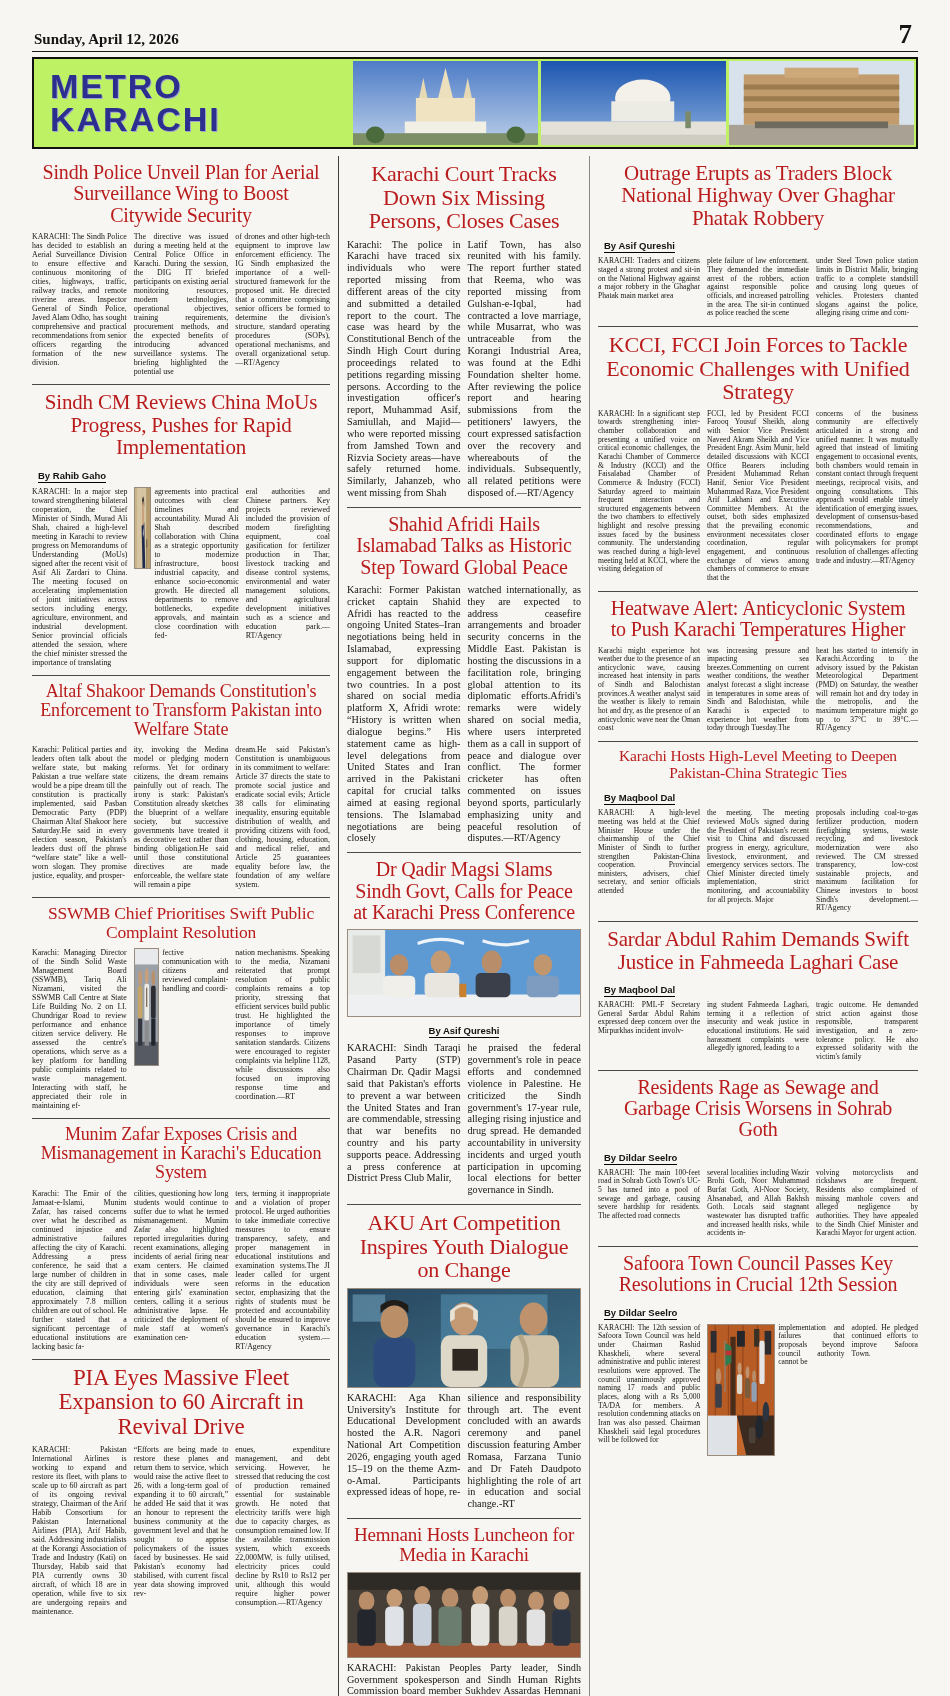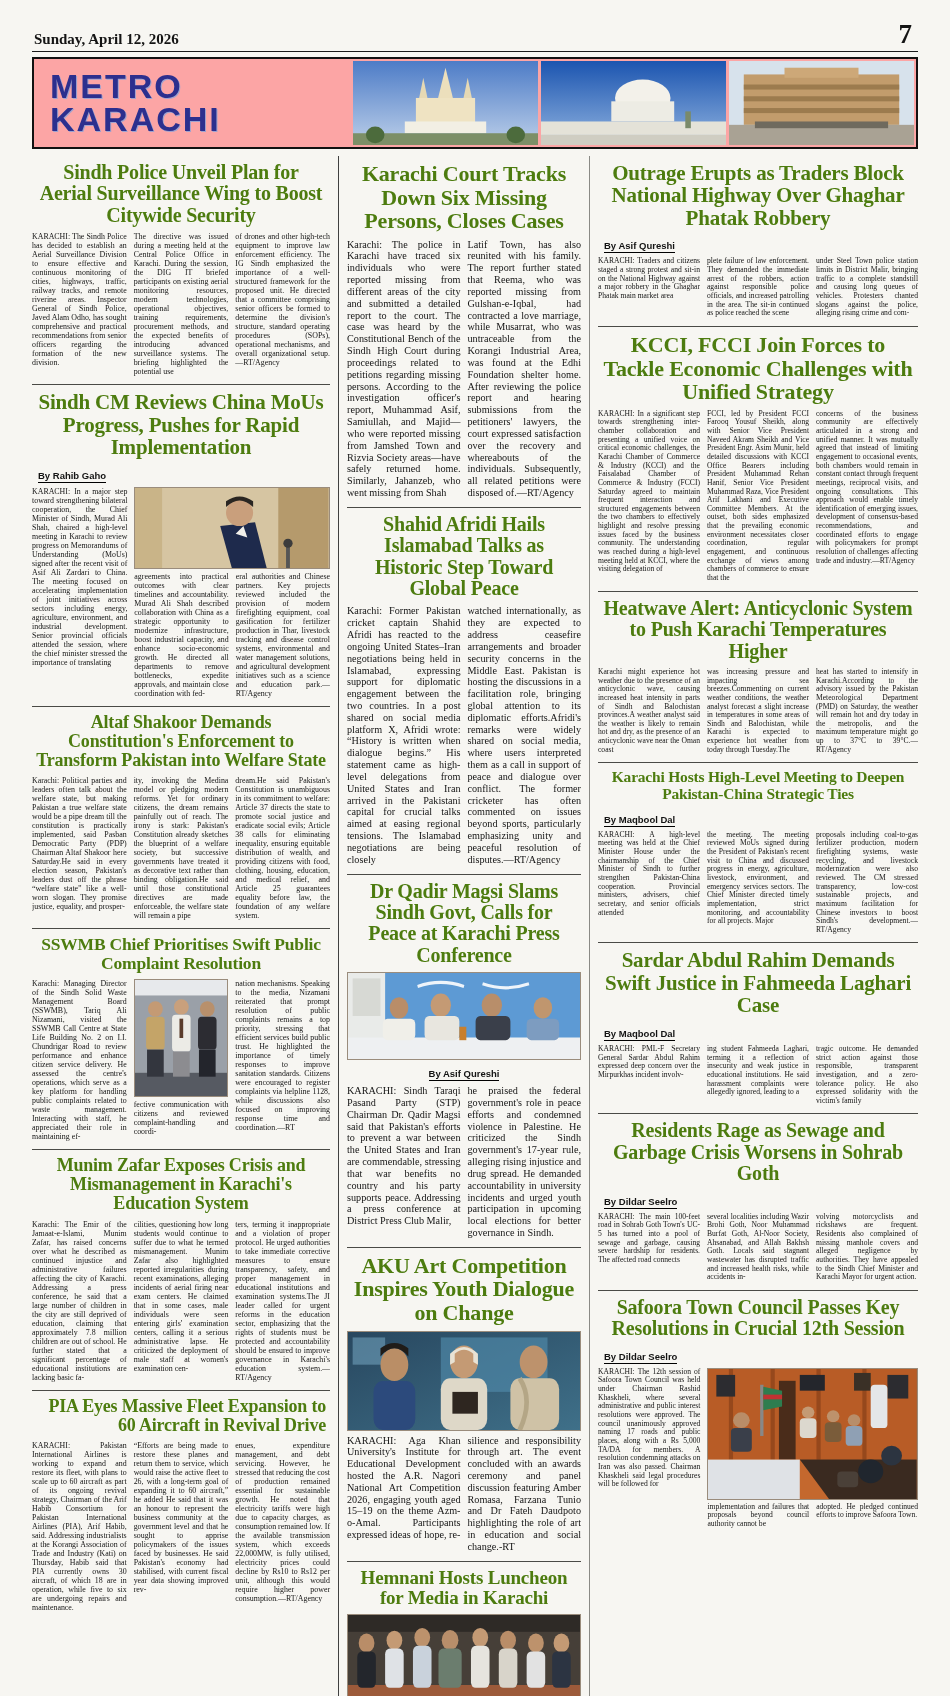--- a/index.html
+++ b/index.html
@@ -4,49 +4,49 @@
 <style>
   html,body{margin:0;padding:0;background:#e9e7e2;}
   .paper{position:relative;width:950px;height:1696px;margin:0 auto;background:#f7f6f2;color:#141414;
          font-family:"Liberation Serif",serif;overflow:hidden;box-sizing:border-box;padding:12px 32px;}
   
   .topbar{display:flex;justify-content:space-between;align-items:flex-end;
           padding:9px 2px 3px 2px;border-bottom:1.5px solid #1a1a1a;}
   .date{font-weight:bold;font-size:15px;}
   .pageno{font-weight:bold;font-size:27px;line-height:1;padding-right:4px;}
   
-  .masthead{margin-top:5px;border:2px solid #111;background:#fca5a5;height:84px;display:flex;gap:3px;padding:2px;}
+  .masthead{margin-top:5px;border:2px solid #111;background:#bef264;height:84px;display:flex;gap:3px;padding:2px;}
   .logo{width:300px;display:flex;flex-direction:column;justify-content:center;padding-left:14px;}
   .logo span{font-family:"Liberation Sans",sans-serif;font-weight:bold;font-size:34px;line-height:.98;
              letter-spacing:2px;color:#2c2f8e;text-shadow:1px 1px 0 #9fa3cf;}
   .mphoto{flex:1;height:100%;display:block;}
   
   .content{display:flex;margin-top:7px;height:1552px;overflow:hidden;}
   .vcol{overflow:hidden;box-sizing:border-box;}
   .vcol-left{width:306px;padding-right:8px;}
   .vcol-mid{width:252px;padding:0 8px;border-left:1px solid #404040;border-right:1px solid #8a8a85;}
   .vcol-right{flex:1;padding-left:8px;}
   
   .art{padding:4px 0 6px 0;}
   .art + .art{border-top:1px solid #4a4a46;margin-top:2px;}
-  .hl{font-weight:bold;text-align:center;margin:2px 4px 6px 4px;line-height:1.07;letter-spacing:-.2px;color:#4d7c0f;}
+  .hl{font-weight:normal;text-align:center;margin:2px 4px 6px 4px;line-height:1.07;letter-spacing:-.2px;color:#b91c1c;}
   .byline{margin:1px 0 4px 6px;}
   .byline.center{text-align:center;margin-left:0;}
   .byline span{font-family:"Liberation Sans",sans-serif;font-weight:bold;font-size:9.5px;
                border-bottom:1px solid #000;padding-bottom:1px;}
   .cols{display:flex;gap:7px;}
   .bc{flex:1;text-align:justify;}
   .vcol-left .bc{font-size:7.9px;line-height:1.14;}
   .vcol-mid .bc{font-size:10.2px;line-height:1.16;}
   .vcol-right .bc{font-size:7.6px;line-height:1.14;}
-  .stack{display:flex;flex-direction:column;gap:3px;}
+  .stack{display:flex;flex-direction:row;gap:3px;}
   .w32{flex:0 0 32%;} .w66{flex:1;}
   .ph{display:block;width:100%;border:1px solid #9a8c7c;box-sizing:border-box;}
   .cap-gap{margin-top:3px;} .s22{font-size:22px;} .s21{font-size:21px;} .s20{font-size:20px;}
-  .s19{font-size:19px;} .s18{font-size:18px;text-align:right;} .s175{font-size:17.5px;} .s165{font-size:18px;} .s155{font-size:15.5px;}
+  .s19{font-size:19px;} .s18{font-size:23px;} .s175{font-size:17.5px;} .s165{font-size:18px;} .s155{font-size:15.5px;}
 </style>
 </head>
 <body>
 
 <div class="paper">
 
   <div class="topbar">
     <span class="date">Sunday, April 12, 2026</span>
     <span class="pageno">7</span>
   </div>

